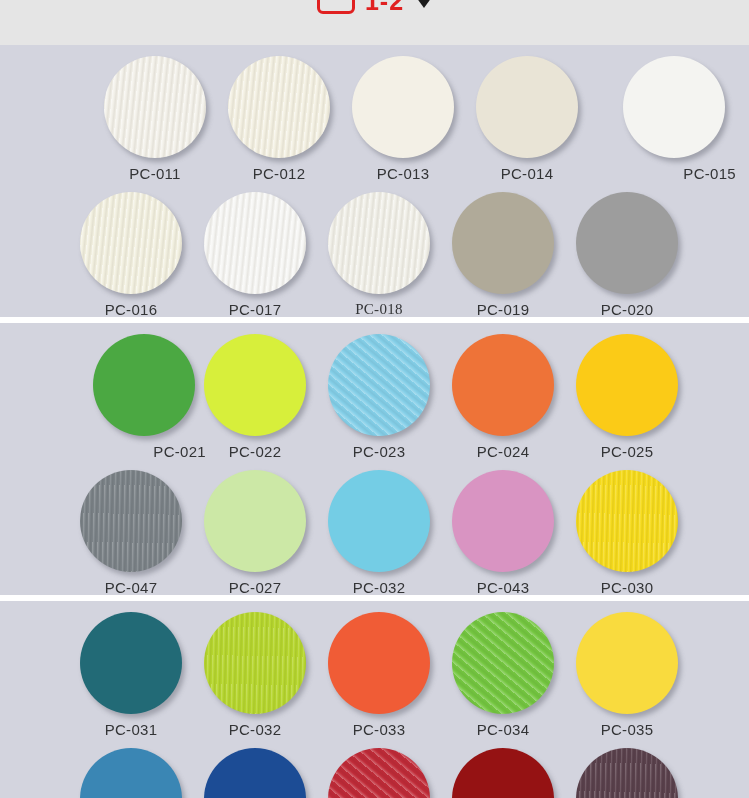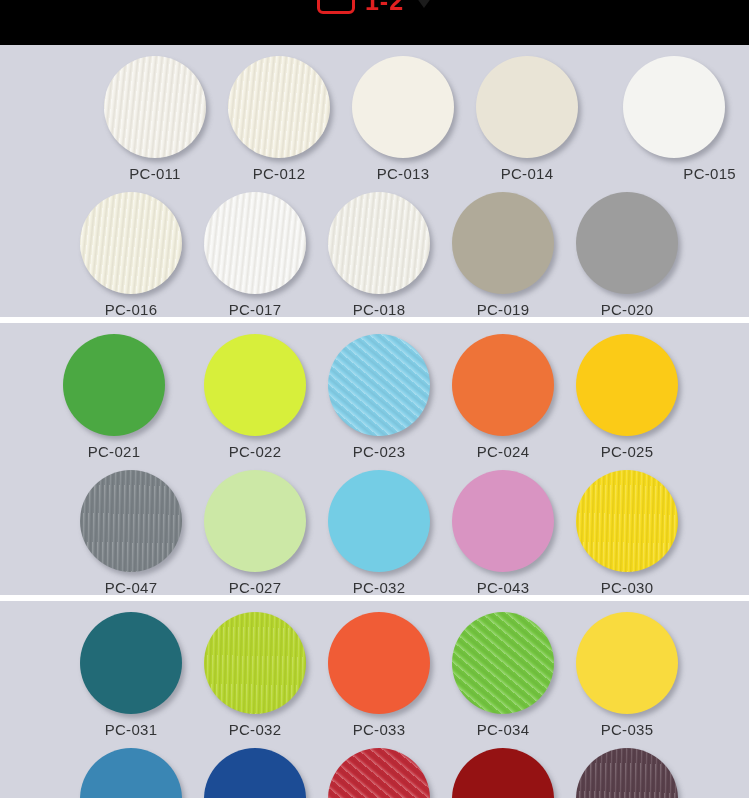--- a/index.html
+++ b/index.html
@@ -14,21 +14,21 @@
     font-family: "Liberation Sans", sans-serif;
     position: relative;
   }
 
   
   #top-bar {
     position: absolute;
     left: 0; top: 0;
     width: 749px;
     height: 45px;
-    background: #000000;
+    background: #e5e5e5;
     overflow: hidden;
   }
   .tb-inner {
     position: absolute;
     left: 0; top: -16px;
     width: 749px;
     height: 34px;
     display: flex;
     align-items: center;
     justify-content: center;
@@ -206,21 +206,21 @@
           <div class="label">PC-016</div>
         </div>
         <div class="cell" style="left: 193px;">
           <div class="swatch-wrap">
             <div class="swatch" style="background: rgb(246, 246, 244);">
               <div class="tex tex-wood"></div>
             </div>
           </div>
           <div class="label">PC-017</div>
         </div>
-        <div class="cell" style="left: 317px;">
+        <div class="cell" style="left: 317px; font-family: Liberation Serif, serif;">
           <div class="swatch-wrap">
             <div class="swatch" style="background: rgb(241, 240, 233);">
               <div class="tex tex-wood"></div>
             </div>
           </div>
           <div class="label">PC-018</div>
         </div>
         <div class="cell" style="left: 441px;">
           <div class="swatch-wrap">
             <div class="swatch" style="background: rgb(176, 170, 153);">
@@ -234,21 +234,21 @@
             <div class="swatch" style="background: rgb(157, 157, 157);">
               <div class="tex tex-none"></div>
             </div>
           </div>
           <div class="label">PC-020</div>
         </div>
       </div>
     </div>
     <div class="panel" style="top: 323px; height: 272px;">
       <div class="row" style="top: 0px;">
-        <div class="cell" style="left: 52px;">
+        <div class="cell" style="left: 82px; text-align: right;">
           <div class="swatch-wrap">
             <div class="swatch" style="background: rgb(75, 168, 66);">
               <div class="tex tex-none"></div>
             </div>
           </div>
           <div class="label">PC-021</div>
         </div>
         <div class="cell" style="left: 193px;">
           <div class="swatch-wrap">
             <div class="swatch" style="background: rgb(215, 239, 59);">

